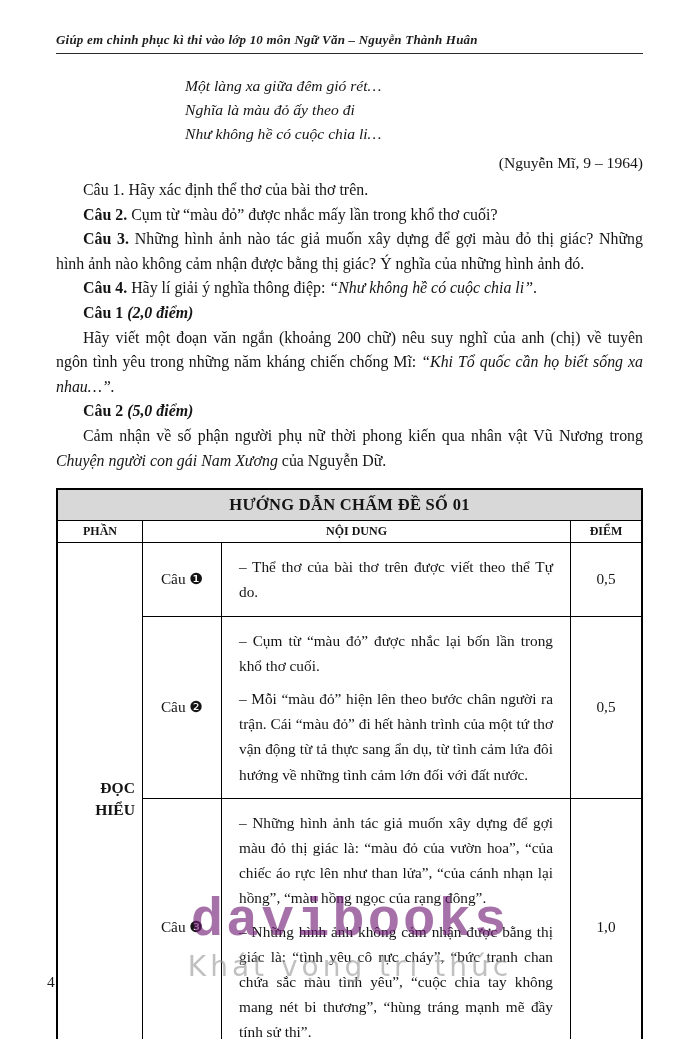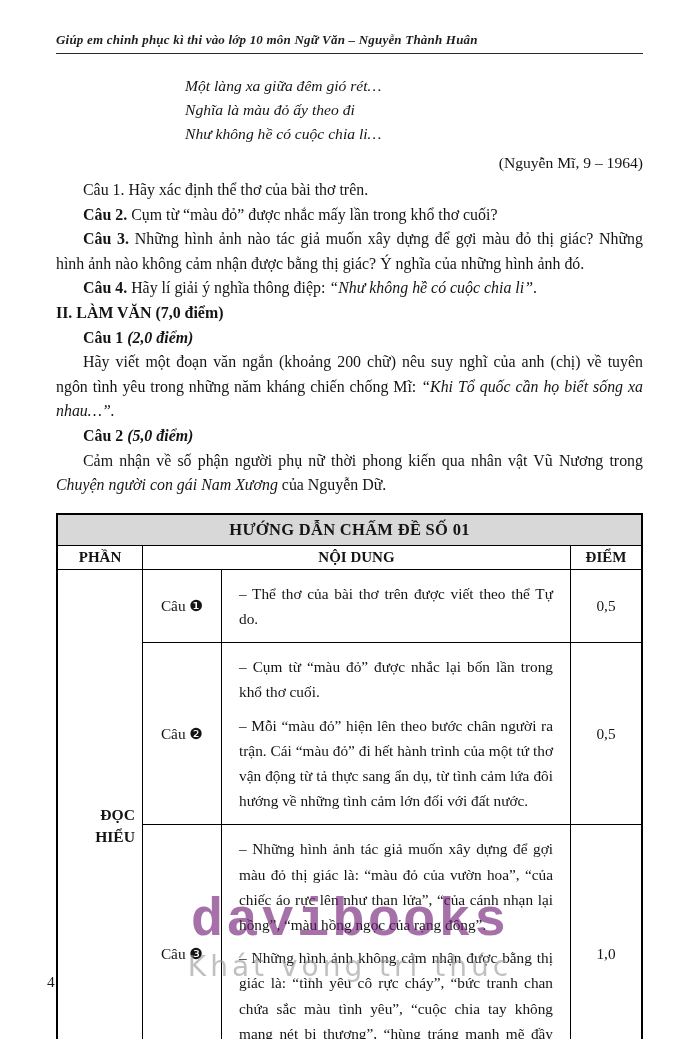--- a/index.html
+++ b/index.html
@@ -59,21 +59,21 @@
   }
   .t-title {
     text-align: center;
     font-weight: bold;
     background: #d8d8d8;
     font-size: 16.5px;
     padding: 5px 16px !important;
     letter-spacing: .3px;
     margin-left: 37px;
   }
-  .t-head { text-align: center; font-weight: bold; font-size: 15px; padding: 3px 0 !important; }
+  .t-head { text-align: center; font-weight: bold; font-size: 12px; padding: 3px 0 !important; }
   .t-section {
     text-align: right;
     font-weight: bold;
     width: 70px;
     font-size: 15.6px;
     line-height: 22px;
   }
   .t-cau {
     text-align: center;
     width: 64px;
@@ -133,21 +133,20 @@
       <div class="poem-line">Như không hề có cuộc chia li…</div>
     </div>
     <div class="attribution">(Nguyễn Mĩ, 9 – 1964)</div>
   </section>
 
   <section class="body-text">
     <p class="para indent"><span style="font-weight: normal;">Câu 1.</span><span> Hãy xác định thể thơ của bài thơ trên.</span></p>
     <p class="para indent"><span style="font-weight: bold;">Câu 2.</span><span> Cụm từ “màu đỏ” được nhắc mấy lần trong khổ thơ cuối?</span></p>
     <p class="para indent"><span style="font-weight: bold;">Câu 3.</span><span> Những hình ảnh nào tác giả muốn xây dựng để gợi màu đỏ thị giác? Những hình ảnh nào không cảm nhận được bằng thị giác? Ý nghĩa của những hình ảnh đó.</span></p>
     <p class="para indent"><span style="font-weight: bold;">Câu 4.</span><span> Hãy lí giải ý nghĩa thông điệp: </span><span style="font-style: italic;">“Như không hề có cuộc chia li”</span><span>.</span></p>
-    <p class="para"><span style="font-weight: bold;">II. LÀM VĂN (7,0 điểm)</span></p>
     <p class="para indent"><span style="font-weight: bold;">Câu 1 </span><span style="font-weight: bold; font-style: italic;">(2,0 điểm)</span></p>
     <p class="para indent"><span>Hãy viết một đoạn văn ngắn (khoảng 200 chữ) nêu suy nghĩ của anh (chị) về tuyên ngôn tình yêu trong những năm kháng chiến chống Mĩ: </span><span style="font-style: italic;">“Khi Tổ quốc cần họ biết sống xa nhau…”.</span></p>
     <p class="para indent"><span style="font-weight: bold;">Câu 2 </span><span style="font-weight: bold; font-style: italic;">(5,0 điểm)</span></p>
     <p class="para indent"><span>Cảm nhận về số phận người phụ nữ thời phong kiến qua nhân vật Vũ Nương trong </span><span style="font-style: italic;">Chuyện người con gái Nam Xương</span><span> của Nguyễn Dữ.</span></p>
   </section>
 
   <table class="answer-table">
     <tbody>
       <tr>
         <td class="t-title" colspan="4">HƯỚNG DẪN CHẤM ĐỀ SỐ 01</td>

